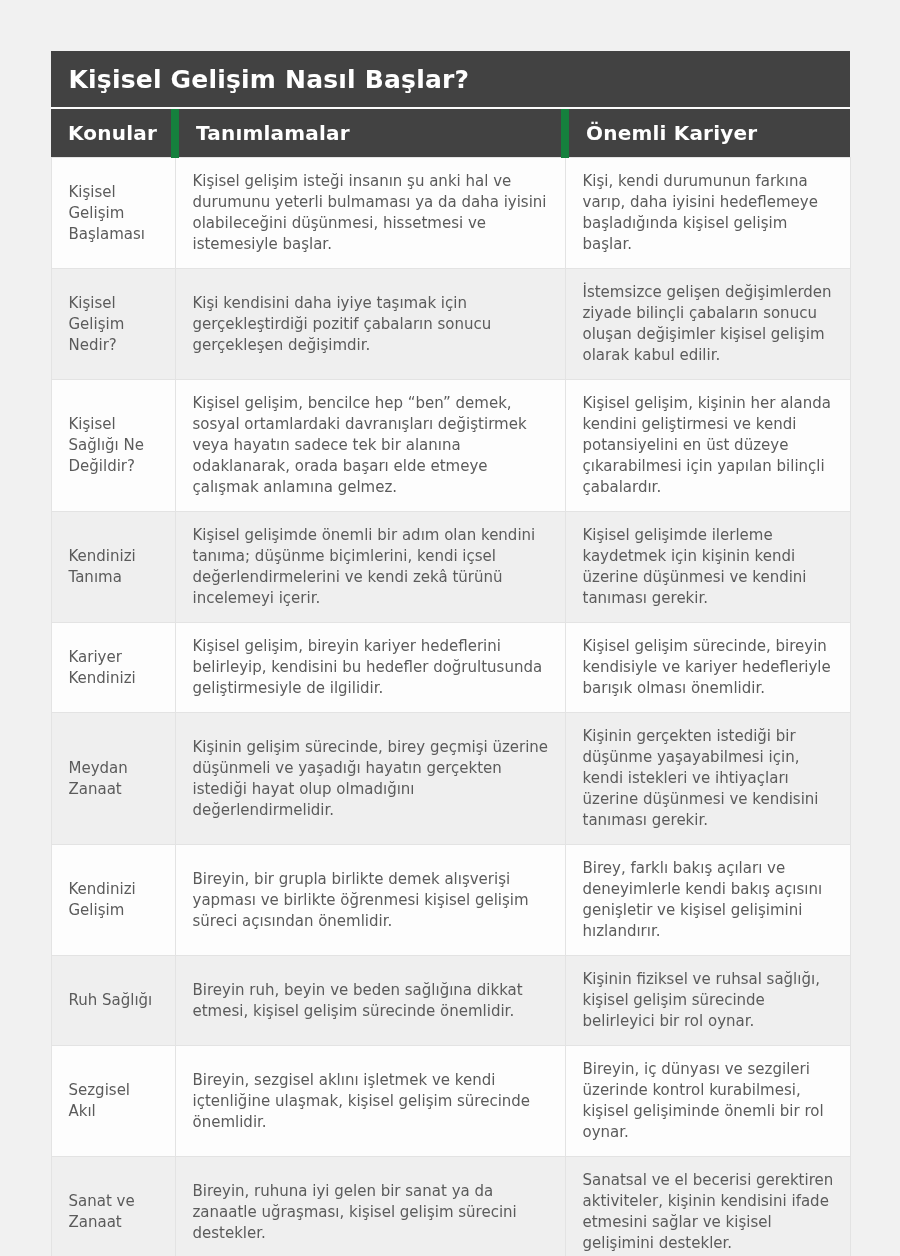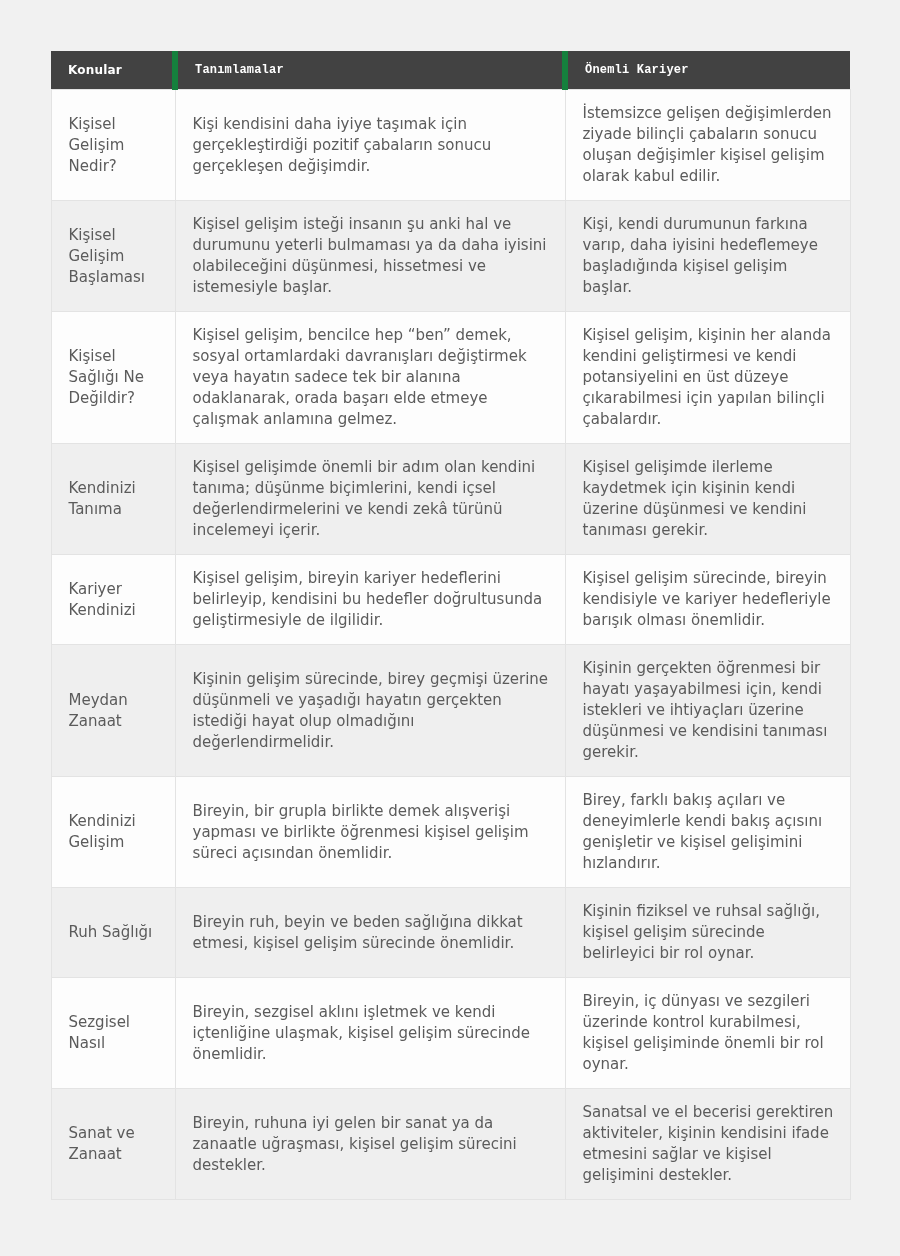--- a/index.html
+++ b/index.html
@@ -32,102 +32,103 @@
     table-layout: fixed;
   }
 
   col.c-topic { width: 124px; }
   col.c-def   { width: 390px; }
   col.c-imp   { width: 285px; }
 
   th {
     background: #424242;
     color: #ffffff;
-    font-size: 12px;
+    font-size: 20px;
     font-weight: 700;
     text-align: left;
     padding: 12px 16px 12px 17px;
     letter-spacing: 0.2px;
   }
-  th + th { border-left: 6px solid #15803d; font-family: Liberation Mono, monospace; }
+  th + th { border-left: 8px solid #15803d; }
 
   td {
     padding: 13px 16px 13px 17px;
     vertical-align: middle;
     color: #5b5b5b;
     font-size: 15px;
     line-height: 1.4;
     border: 1px solid #e3e3e3;
   }
 
   tbody tr:nth-child(odd) td  { background: #fdfdfd; }
   tbody tr:nth-child(even) td { background: #efefef; }
 </style>
 </head>
 <body>
 
 <div class="sheet">
 
+  <div class="title-bar">Kişisel Gelişim Nasıl Başlar?</div>
 
   <table class="info-table">
     <colgroup>
       <col class="c-topic">
       <col class="c-def">
       <col class="c-imp">
     </colgroup>
     <thead>
       <tr>
         <th>Konular</th>
         <th>Tanımlamalar</th>
         <th>Önemli Kariyer</th>
       </tr>
     </thead>
     <tbody>
       <tr>
+        <td>Kişisel Gelişim Başlaması</td>
+        <td>Kişisel gelişim isteği insanın şu anki hal ve durumunu yeterli bulmaması ya da daha iyisini olabileceğini düşünmesi, hissetmesi ve istemesiyle başlar.</td>
+        <td>Kişi, kendi durumunun farkına varıp, daha iyisini hedeflemeye başladığında kişisel gelişim başlar.</td>
+      </tr>
+      <tr>
         <td>Kişisel Gelişim Nedir?</td>
         <td>Kişi kendisini daha iyiye taşımak için gerçekleştirdiği pozitif çabaların sonucu gerçekleşen değişimdir.</td>
         <td>İstemsizce gelişen değişimlerden ziyade bilinçli çabaların sonucu oluşan değişimler kişisel gelişim olarak kabul edilir.</td>
-      </tr>
-      <tr>
-        <td>Kişisel Gelişim Başlaması</td>
-        <td>Kişisel gelişim isteği insanın şu anki hal ve durumunu yeterli bulmaması ya da daha iyisini olabileceğini düşünmesi, hissetmesi ve istemesiyle başlar.</td>
-        <td>Kişi, kendi durumunun farkına varıp, daha iyisini hedeflemeye başladığında kişisel gelişim başlar.</td>
       </tr>
       <tr>
         <td>Kişisel Sağlığı Ne Değildir?</td>
         <td>Kişisel gelişim, bencilce hep “ben” demek, sosyal ortamlardaki davranışları değiştirmek veya hayatın sadece tek bir alanına odaklanarak, orada başarı elde etmeye çalışmak anlamına gelmez.</td>
         <td>Kişisel gelişim, kişinin her alanda kendini geliştirmesi ve kendi potansiyelini en üst düzeye çıkarabilmesi için yapılan bilinçli çabalardır.</td>
       </tr>
       <tr>
         <td>Kendinizi Tanıma</td>
         <td>Kişisel gelişimde önemli bir adım olan kendini tanıma; düşünme biçimlerini, kendi içsel değerlendirmelerini ve kendi zekâ türünü incelemeyi içerir.</td>
         <td>Kişisel gelişimde ilerleme kaydetmek için kişinin kendi üzerine düşünmesi ve kendini tanıması gerekir.</td>
       </tr>
       <tr>
         <td>Kariyer Kendinizi</td>
         <td>Kişisel gelişim, bireyin kariyer hedeflerini belirleyip, kendisini bu hedefler doğrultusunda geliştirmesiyle de ilgilidir.</td>
         <td>Kişisel gelişim sürecinde, bireyin kendisiyle ve kariyer hedefleriyle barışık olması önemlidir.</td>
       </tr>
       <tr>
         <td>Meydan Zanaat</td>
         <td>Kişinin gelişim sürecinde, birey geçmişi üzerine düşünmeli ve yaşadığı hayatın gerçekten istediği hayat olup olmadığını değerlendirmelidir.</td>
-        <td>Kişinin gerçekten öğrenmesi bir hayatı yaşayabilmesi için, kendi istekleri ve ihtiyaçları üzerine düşünmesi ve kendisini tanıması gerekir.</td>
+        <td>Kişinin gerçekten istediği bir düşünme yaşayabilmesi için, kendi istekleri ve ihtiyaçları üzerine düşünmesi ve kendisini tanıması gerekir.</td>
       </tr>
       <tr>
         <td>Kendinizi Gelişim</td>
         <td>Bireyin, bir grupla birlikte demek alışverişi yapması ve birlikte öğrenmesi kişisel gelişim süreci açısından önemlidir.</td>
         <td>Birey, farklı bakış açıları ve deneyimlerle kendi bakış açısını genişletir ve kişisel gelişimini hızlandırır.</td>
       </tr>
       <tr>
         <td>Ruh Sağlığı</td>
         <td>Bireyin ruh, beyin ve beden sağlığına dikkat etmesi, kişisel gelişim sürecinde önemlidir.</td>
         <td>Kişinin fiziksel ve ruhsal sağlığı, kişisel gelişim sürecinde belirleyici bir rol oynar.</td>
       </tr>
       <tr>
-        <td>Sezgisel Nasıl</td>
+        <td>Sezgisel Akıl</td>
         <td>Bireyin, sezgisel aklını işletmek ve kendi içtenliğine ulaşmak, kişisel gelişim sürecinde önemlidir.</td>
         <td>Bireyin, iç dünyası ve sezgileri üzerinde kontrol kurabilmesi, kişisel gelişiminde önemli bir rol oynar.</td>
       </tr>
       <tr>
         <td>Sanat ve Zanaat</td>
         <td>Bireyin, ruhuna iyi gelen bir sanat ya da zanaatle uğraşması, kişisel gelişim sürecini destekler.</td>
         <td>Sanatsal ve el becerisi gerektiren aktiviteler, kişinin kendisini ifade etmesini sağlar ve kişisel gelişimini destekler.</td>
       </tr>
     </tbody>
   </table>

